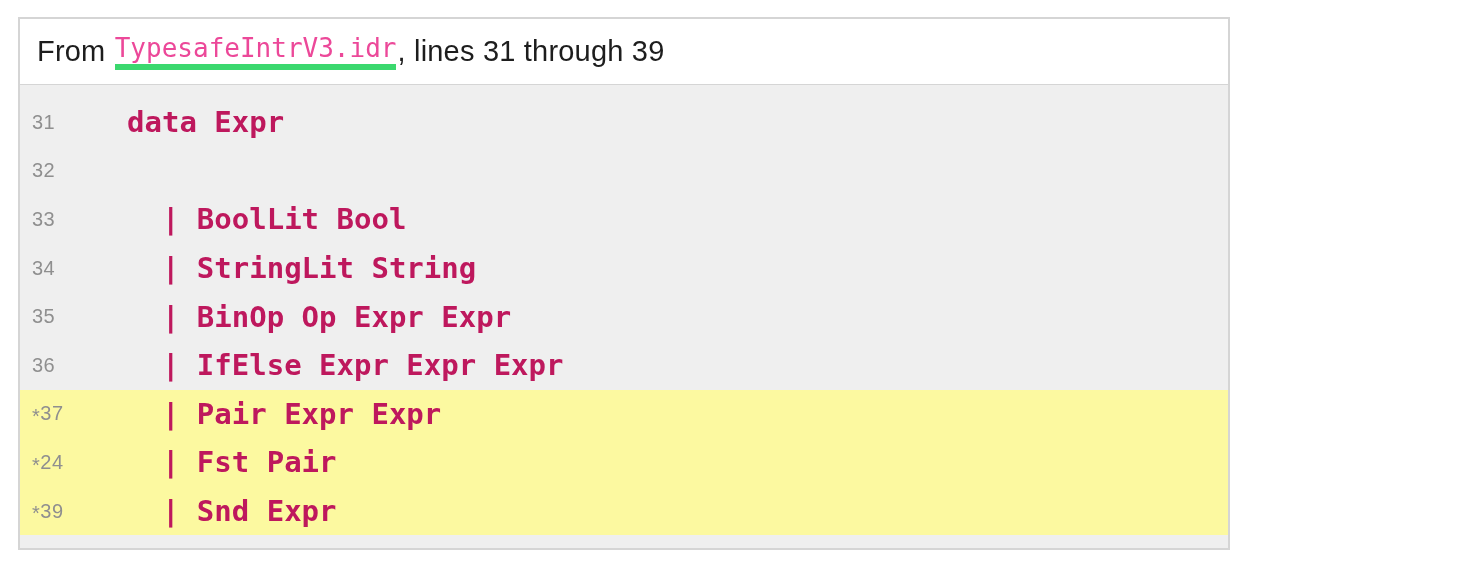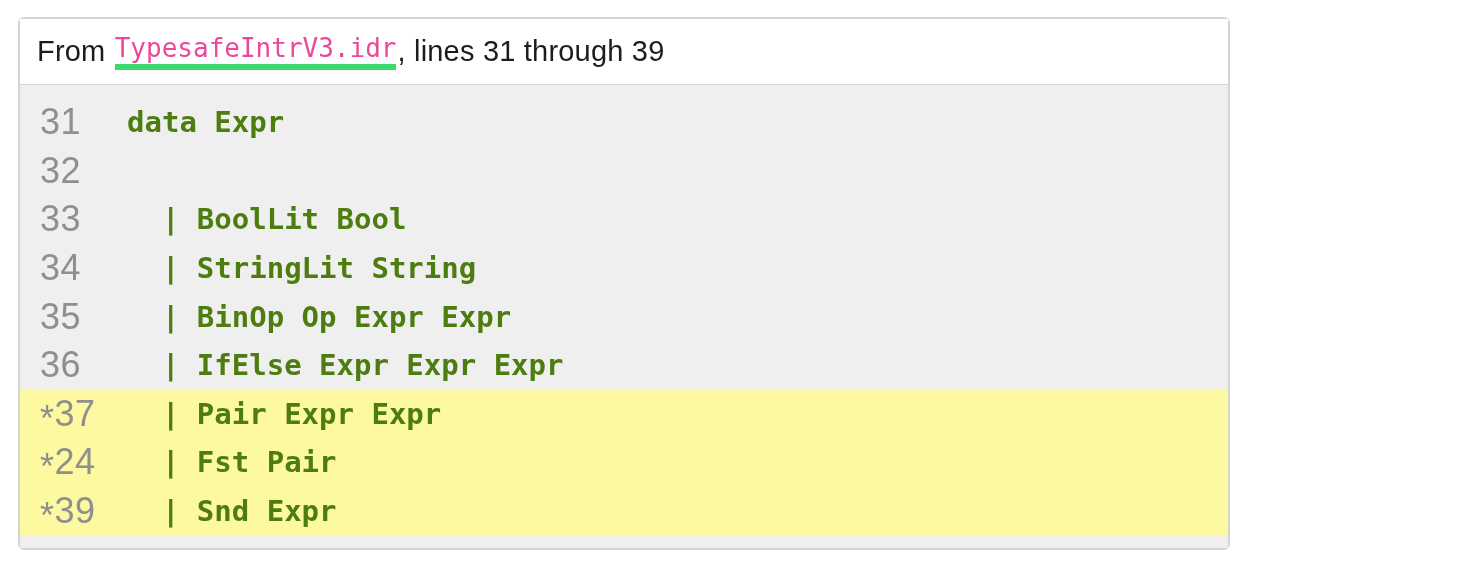--- a/index.html
+++ b/index.html
@@ -7,21 +7,21 @@
     width: 1474px; height: 570px;
     background: #ffffff;
     font-family: "Liberation Sans", sans-serif;
     overflow: hidden;
   }
   .snippet-card {
     position: absolute;
     left: 18px; top: 17px;
     width: 1212px;
     border: 2px solid var(--border-color, #d5d5d5);
-    border-radius: 6px;
+    border-radius: 0;
     background: #ffffff;
   }
   .snippet-header {
     background: #ffffff;
     height: 66px;
     display: flex;
     align-items: center;
     padding: 0 20px 0 17px;
     border-bottom: 1px solid var(--border-color, #d8d8d8);
     font-size: 29px;
@@ -48,36 +48,36 @@
     align-items: center;
     height: 48.6px;
     white-space: pre;
   }
   .code-row.highlighted {
     background: var(--highlight-yellow, #fcf9a0);
   }
   .gutter {
     flex: 0 0 107px;
     width: 107px;
-    padding-left: 20px;
+    padding-left: 12px;
     font-family: "Liberation Sans", sans-serif;
-    font-size: 36px;
+    font-size: 20px;
     color: var(--gutter-gray, #8f8f8f);
     letter-spacing: 0.5px;
   }
   .gutter .marker {
     display: inline-block;
     position: relative;
     top: 0.14em;
   }
   .code-text {
     font-family: "DejaVu Sans Mono", "Liberation Mono", monospace;
     font-weight: bold;
     font-size: 29px;
-    color: #4d7c0f;
+    color: #be185d;
     white-space: pre;
   }
 </style>
 </head>
 <body>
 
 <div class="snippet-card">
   <div class="snippet-header"><span>From </span><span class="filename">TypesafeIntrV3.idr</span><span>, lines 31 through 39</span></div>
   <div class="snippet-body">
   <div class="code-row">

